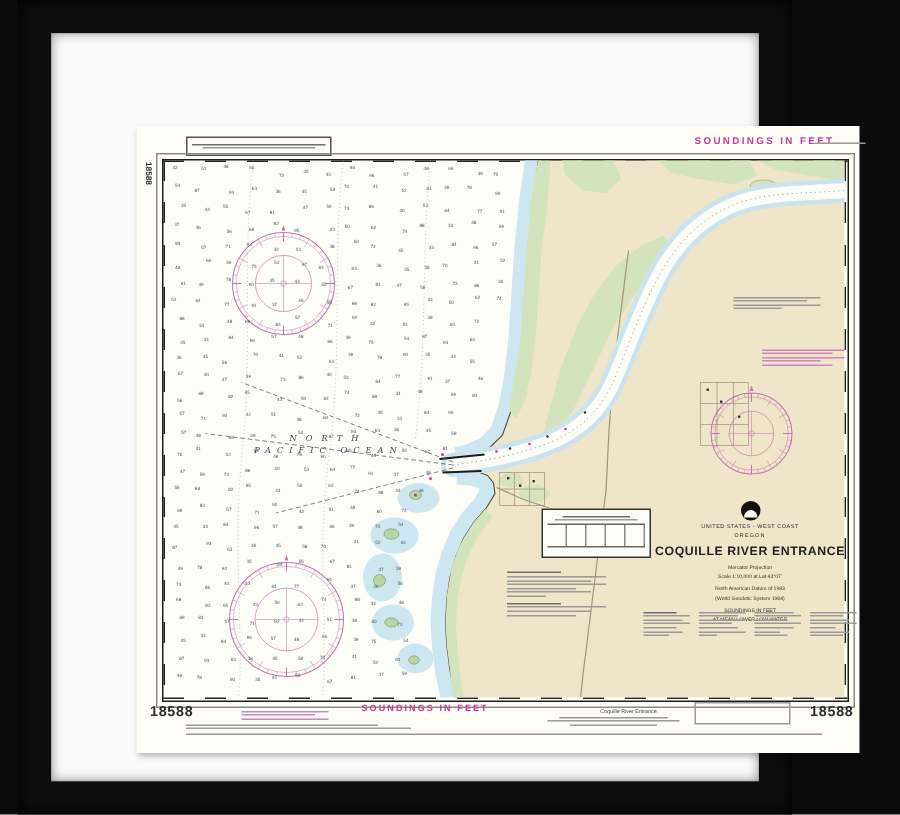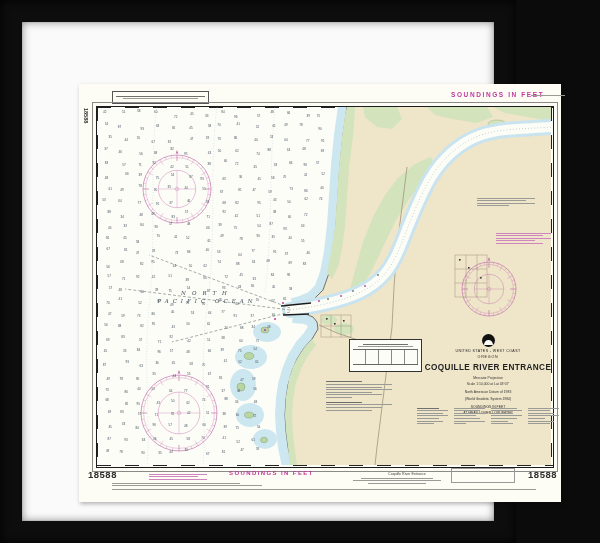--- a/index.html
+++ b/index.html
@@ -1,18 +1,18 @@
 <!DOCTYPE html>
 <html><head>
 <meta charset="utf-8">
 <style>
   html,body{margin:0;padding:0;}
   body{width:600px;height:543px;overflow:hidden;background:#0b0b0b;
        font-family:"Liberation Sans", sans-serif;}
-  .scene{position:relative;width:516px;height:543px;background:#0c4a6e;}
+  .scene{position:relative;width:516px;height:543px;background:#0c4a6e;margin-left:12px;}
   
   .frame{position:absolute;inset:0;background:#0d0d0d;
          box-shadow:inset 0 0 10px #000;}
   .mat{position:absolute;left:22px;top:22px;right:22px;bottom:22px;
        background:#fafafa;
        box-shadow:inset 0 0 8px rgba(0,0,0,.45), inset 0 0 1px rgba(0,0,0,.6);}
   .paper{position:absolute;left:57px;top:62px;width:482px;height:418px;
          background:#fdfcf5;box-shadow:1px 2px 4px rgba(0,0,0,.28);}
   
   .outer-border{position:absolute;left:13px;top:18px;width:464px;height:368px;

